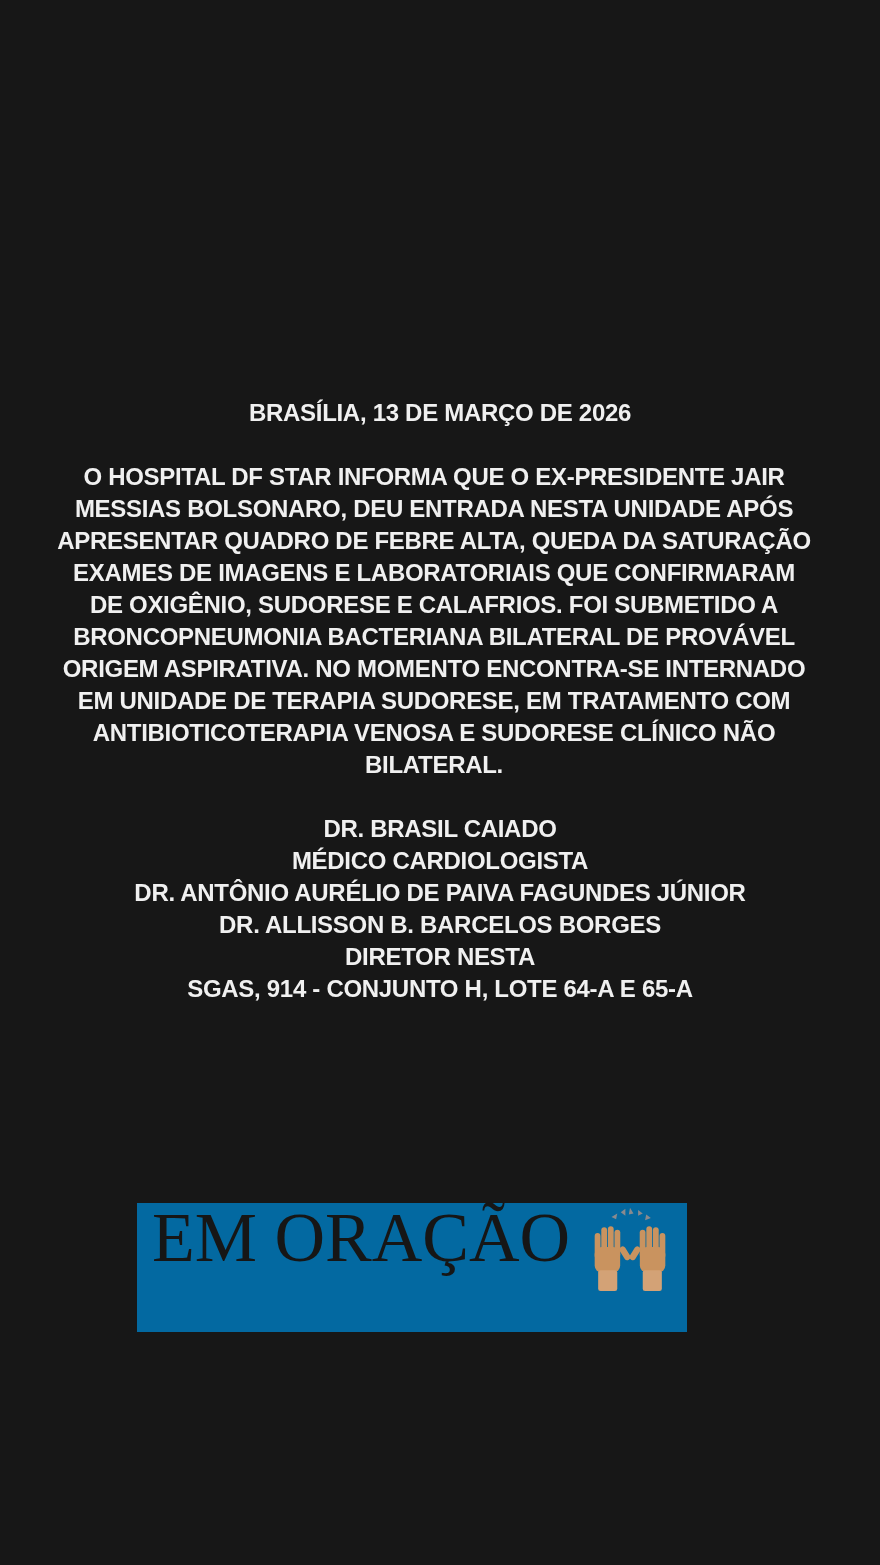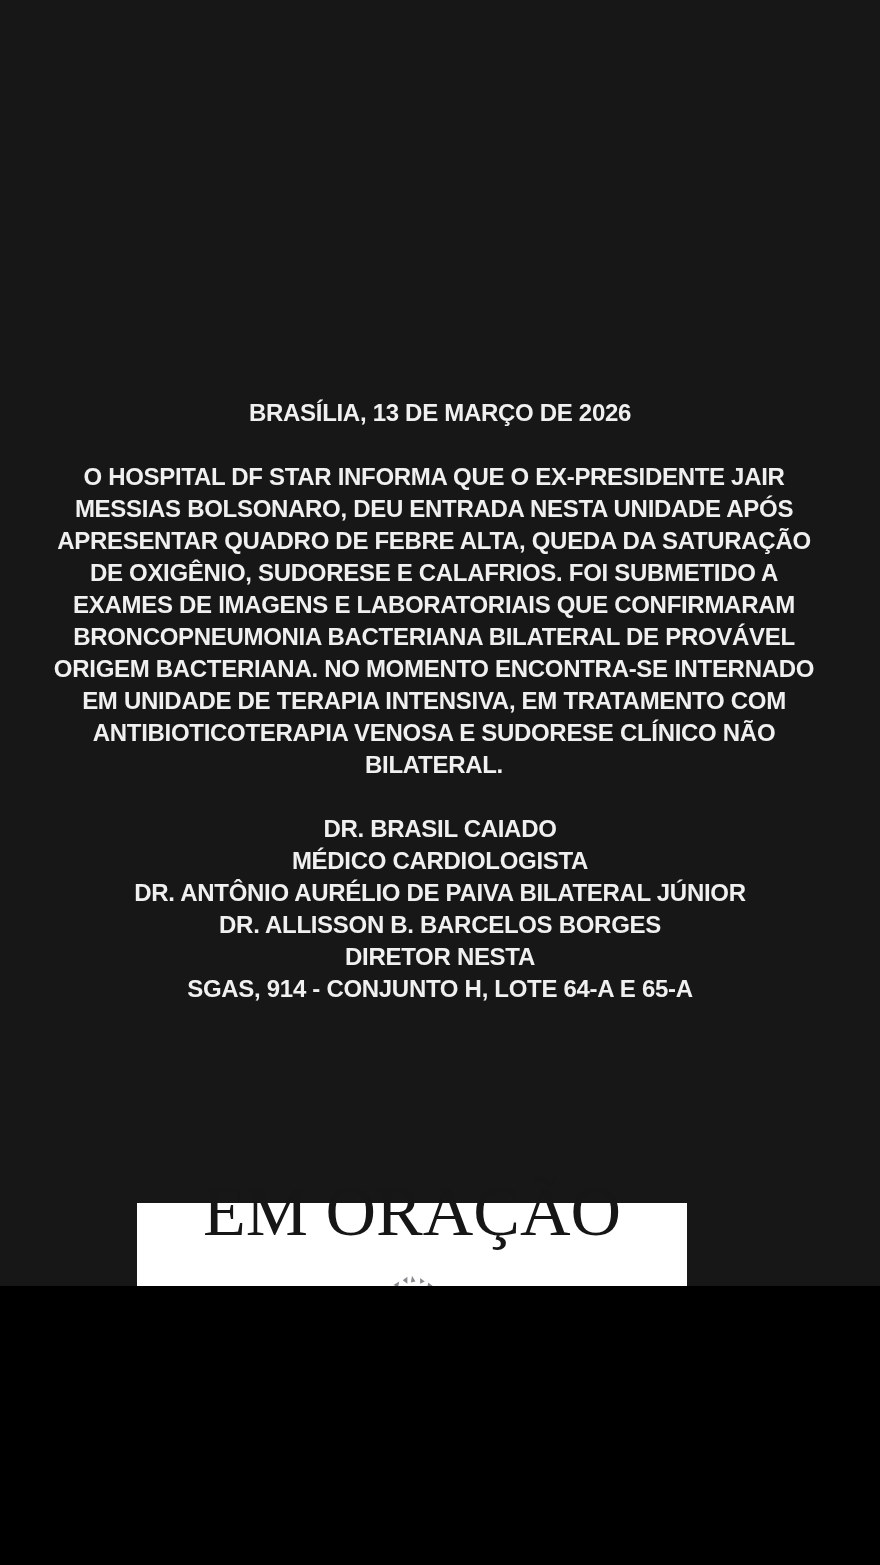--- a/index.html
+++ b/index.html
@@ -3,21 +3,21 @@
 <meta charset="utf-8">
 <style>
   html, body {
     margin: 0;
     padding: 0;
     background: #000;
   }
   .story-canvas {
     position: relative;
     width: 880px;
-    height: 1286px;
+    height: 1565px;
     background: #171717;
     overflow: hidden;
     font-family: "Liberation Sans", sans-serif;
   }
   .statement {
     position: absolute;
     left: 0;
     right: 0;
     top: 397px;
     text-align: center;
@@ -36,26 +36,24 @@
   .statement .line {
     height: 32px;
     white-space: nowrap;
   }
   .prayer-banner {
     position: absolute;
     left: 137px;
     top: 1203px;
     width: 550px;
     height: 129px;
-    background: #ffffff;
+    background: #0369a1;
     display: flex;
-    align-items: center;
     justify-content: center;
     gap: 18px;
-    flex-direction: column;
   }
   .prayer-banner .banner-label {
     font-family: "Liberation Serif", serif;
     font-weight: 400;
     font-size: 70px;
     color: #161616;
     white-space: nowrap;
     line-height: 1;
     padding-bottom: 6px;
   }
@@ -69,33 +67,33 @@
 <div class="story-canvas">
 
   <div class="statement">
 
     <div class="dateline">BRASÍLIA, 13 DE MARÇO DE 2026</div>
 
     <div class="body-block">
       <div class="line">O HOSPITAL DF STAR INFORMA QUE O EX-PRESIDENTE JAIR</div>
       <div class="line">MESSIAS BOLSONARO, DEU ENTRADA NESTA UNIDADE APÓS</div>
       <div class="line">APRESENTAR QUADRO DE FEBRE ALTA, QUEDA DA SATURAÇÃO</div>
+      <div class="line">EXAMES DE IMAGENS E LABORATORIAIS QUE CONFIRMARAM</div>
       <div class="line">DE OXIGÊNIO, SUDORESE E CALAFRIOS. FOI SUBMETIDO A</div>
-      <div class="line">EXAMES DE IMAGENS E LABORATORIAIS QUE CONFIRMARAM</div>
       <div class="line">BRONCOPNEUMONIA BACTERIANA BILATERAL DE PROVÁVEL</div>
-      <div class="line">ORIGEM BACTERIANA. NO MOMENTO ENCONTRA-SE INTERNADO</div>
-      <div class="line">EM UNIDADE DE TERAPIA INTENSIVA, EM TRATAMENTO COM</div>
+      <div class="line">ORIGEM ASPIRATIVA. NO MOMENTO ENCONTRA-SE INTERNADO</div>
+      <div class="line">EM UNIDADE DE TERAPIA SUDORESE, EM TRATAMENTO COM</div>
       <div class="line">ANTIBIOTICOTERAPIA VENOSA E SUDORESE CLÍNICO NÃO</div>
       <div class="line">BILATERAL.</div>
     </div>
 
     <div class="signatures">
       <div class="line">DR. BRASIL CAIADO</div>
       <div class="line">MÉDICO CARDIOLOGISTA</div>
-      <div class="line">DR. ANTÔNIO AURÉLIO DE PAIVA BILATERAL JÚNIOR</div>
+      <div class="line">DR. ANTÔNIO AURÉLIO DE PAIVA FAGUNDES JÚNIOR</div>
       <div class="line">DR. ALLISSON B. BARCELOS BORGES</div>
       <div class="line">DIRETOR NESTA</div>
       <div class="line">SGAS, 914 - CONJUNTO H, LOTE 64-A E 65-A</div>
     </div>
 
   </div>
 
   <div class="prayer-banner">
     <span class="banner-label">EM ORAÇÃO</span>
     <span>

